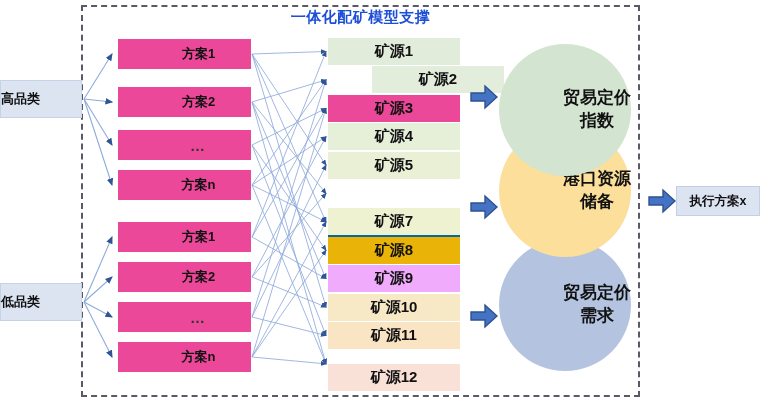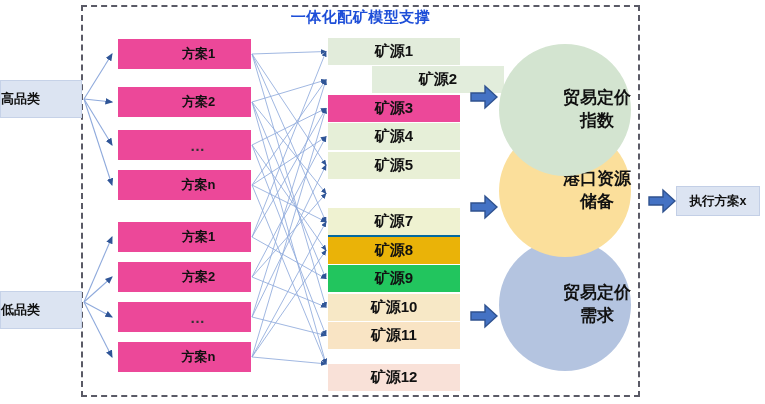--- a/index.html
+++ b/index.html
@@ -36,21 +36,21 @@
   .cat-box{
     position:absolute;
     width:82px;height:38px;
     background:#dce4f2;
     border:1px solid #c6d2e8;
     box-sizing:border-box;
     display:flex;align-items:center;
     font-size:13px;font-weight:bold;color:#111;
   }
   #cat-high{left:0px;top:80px;}
-  #cat-low{left:0px;top:283px;margin-top:8px;}
+  #cat-low{left:0px;top:283px;}
 
   
   .scheme-box{
     position:absolute;
     left:118px;
     width:133px;height:30px;
     background:#ec4899;
     display:flex;align-items:center;justify-content:center;
     font-size:13px;font-weight:bold;color:#111;
     box-sizing:border-box;
@@ -204,21 +204,21 @@
       </div>
       <div class="mine-box" style="top: 180px; height: 27px; background: #0369a1; margin-top: 32px;">
         <span>矿源6</span>
       </div>
       <div class="mine-box" style="top: 208.4px; height: 27px; background: rgb(239, 242, 209); font-family: Liberation Mono, monospace;">
         <span>矿源7</span>
       </div>
       <div class="mine-box" style="top: 236.8px; height: 27px; background: #eab308;">
         <span>矿源8</span>
       </div>
-      <div class="mine-box" style="top: 265.2px; height: 27px; background: #22c55e;">
+      <div class="mine-box" style="top: 265.2px; height: 27px; background: #f0abfc;">
         <span>矿源9</span>
       </div>
       <div class="mine-box" style="top: 293.6px; height: 27px; background: rgb(247, 232, 198);">
         <span>矿源10</span>
       </div>
       <div class="mine-box" style="top: 322px; height: 27px; background: rgb(249, 228, 196);">
         <span>矿源11</span>
       </div>
       <div class="mine-box" style="top: 364px; height: 27px; background: rgb(249, 225, 216);">
         <span>矿源12</span>

